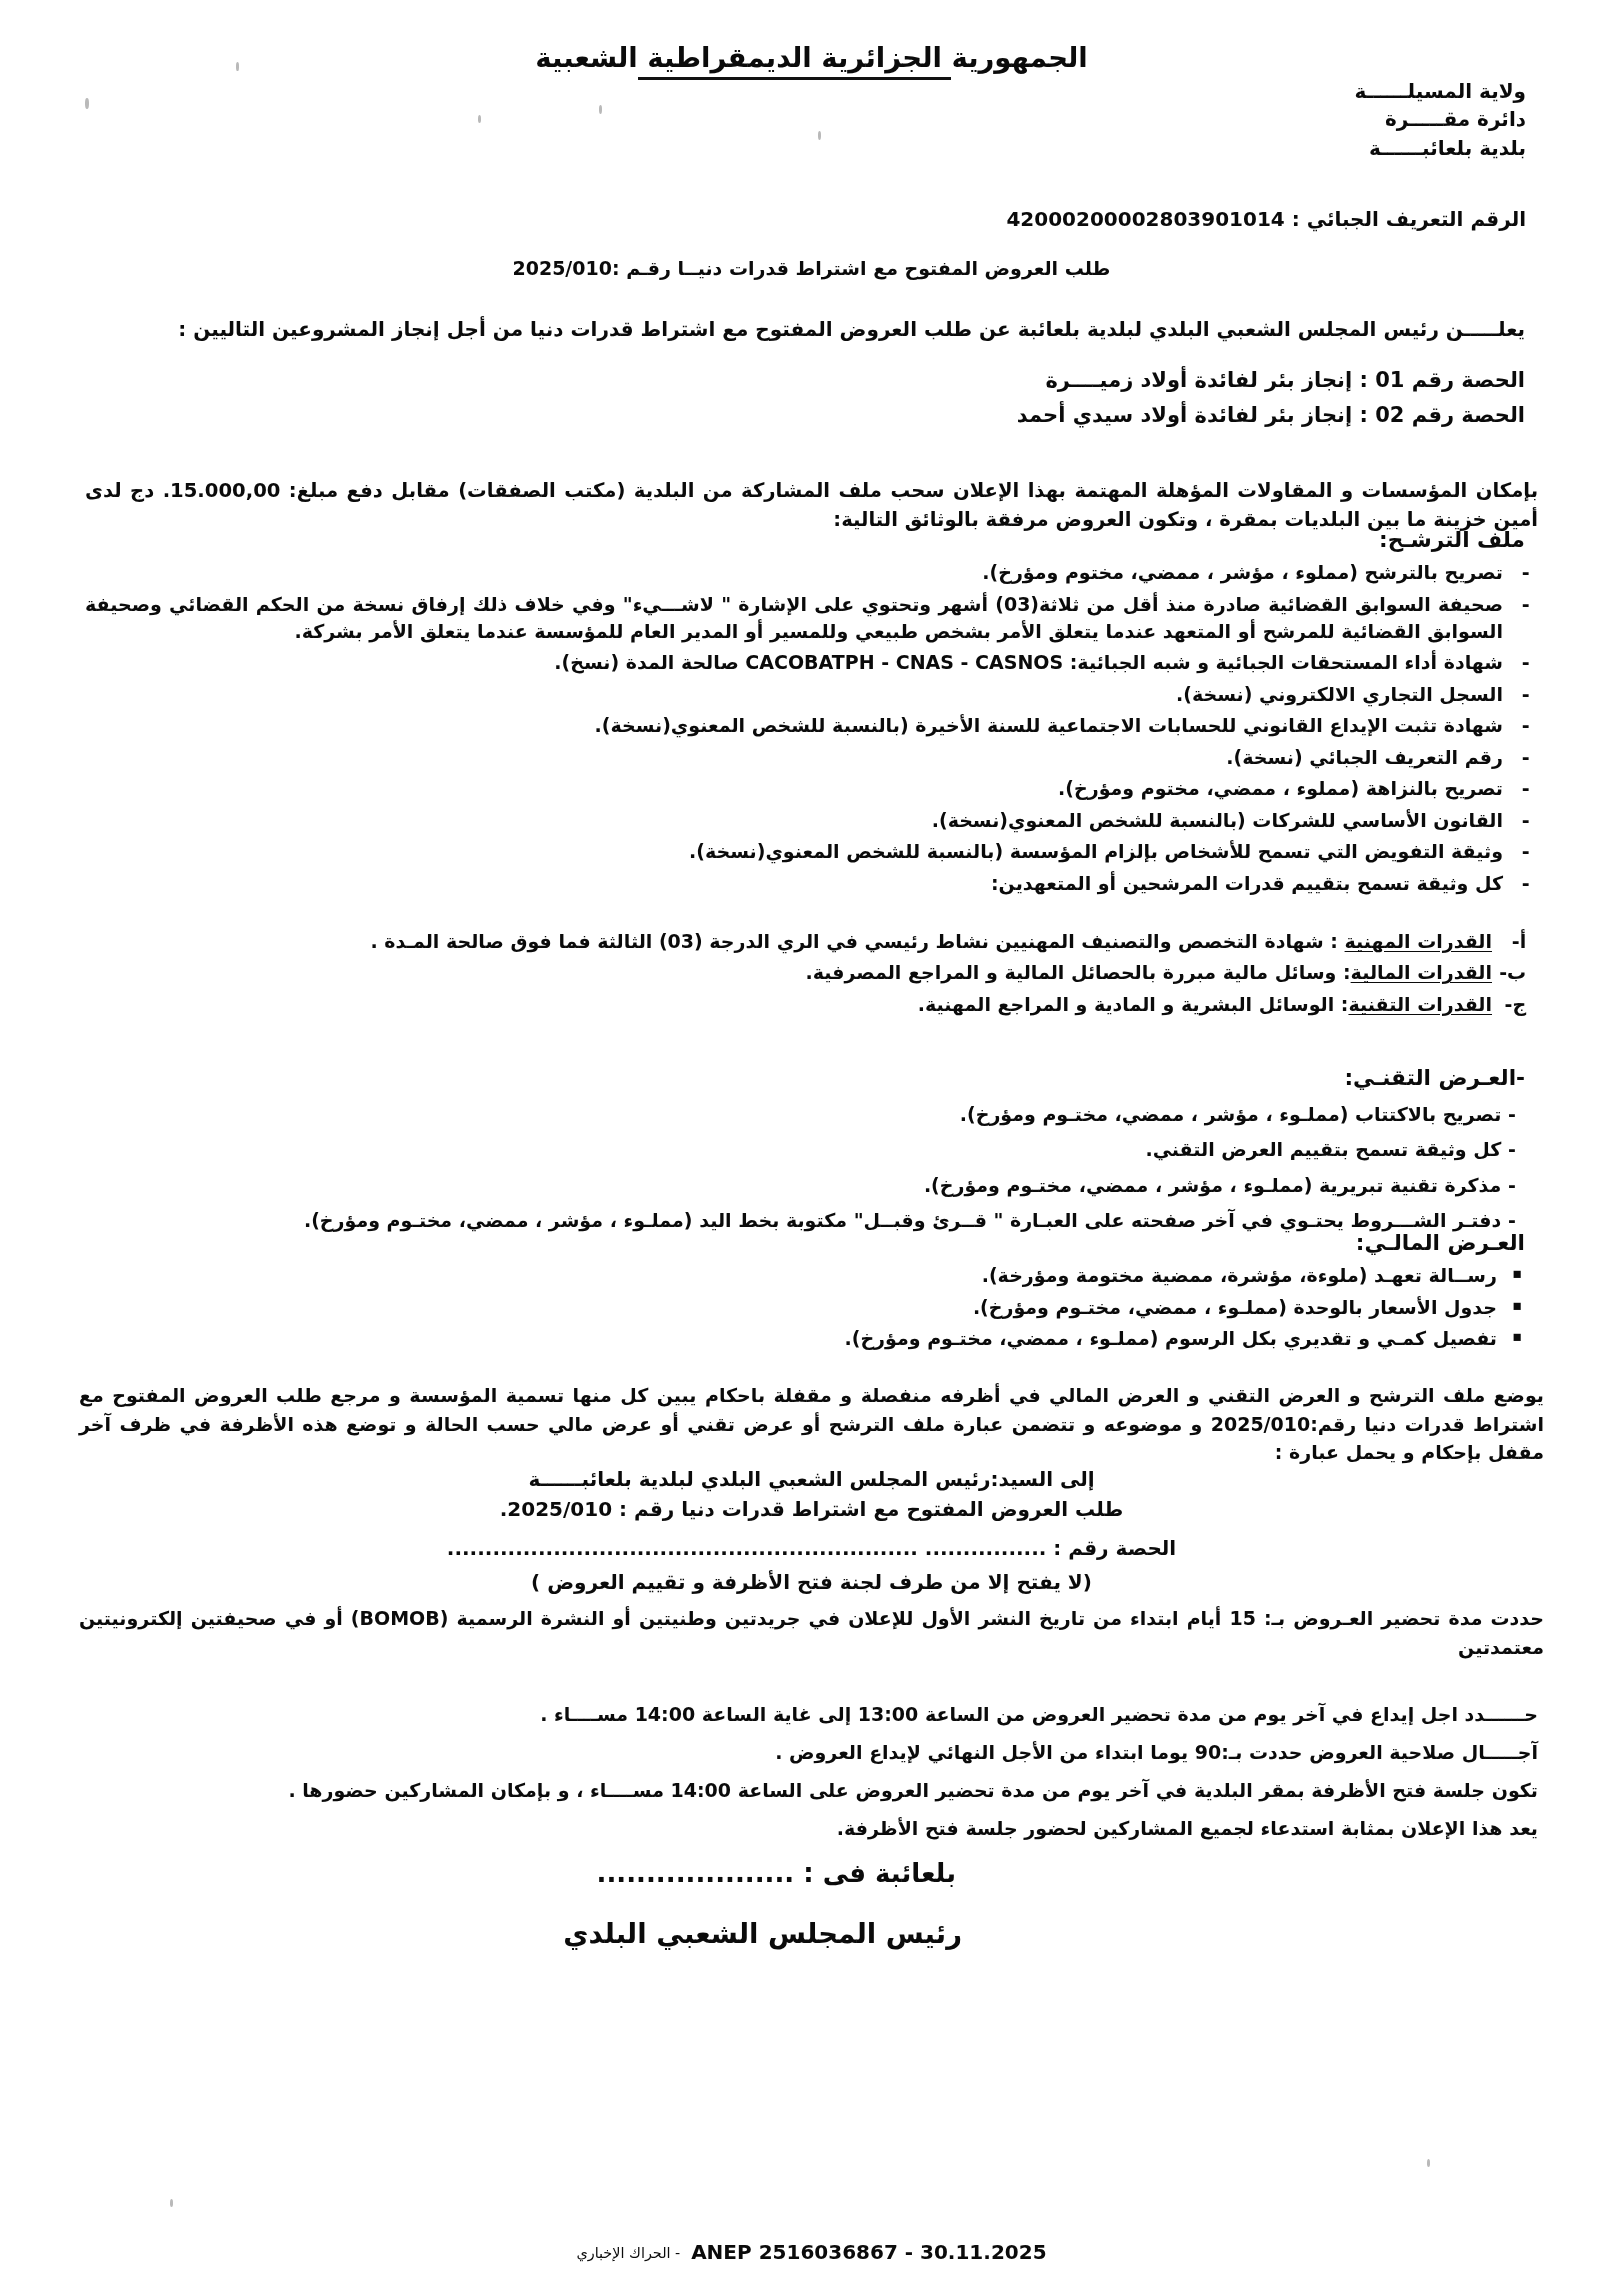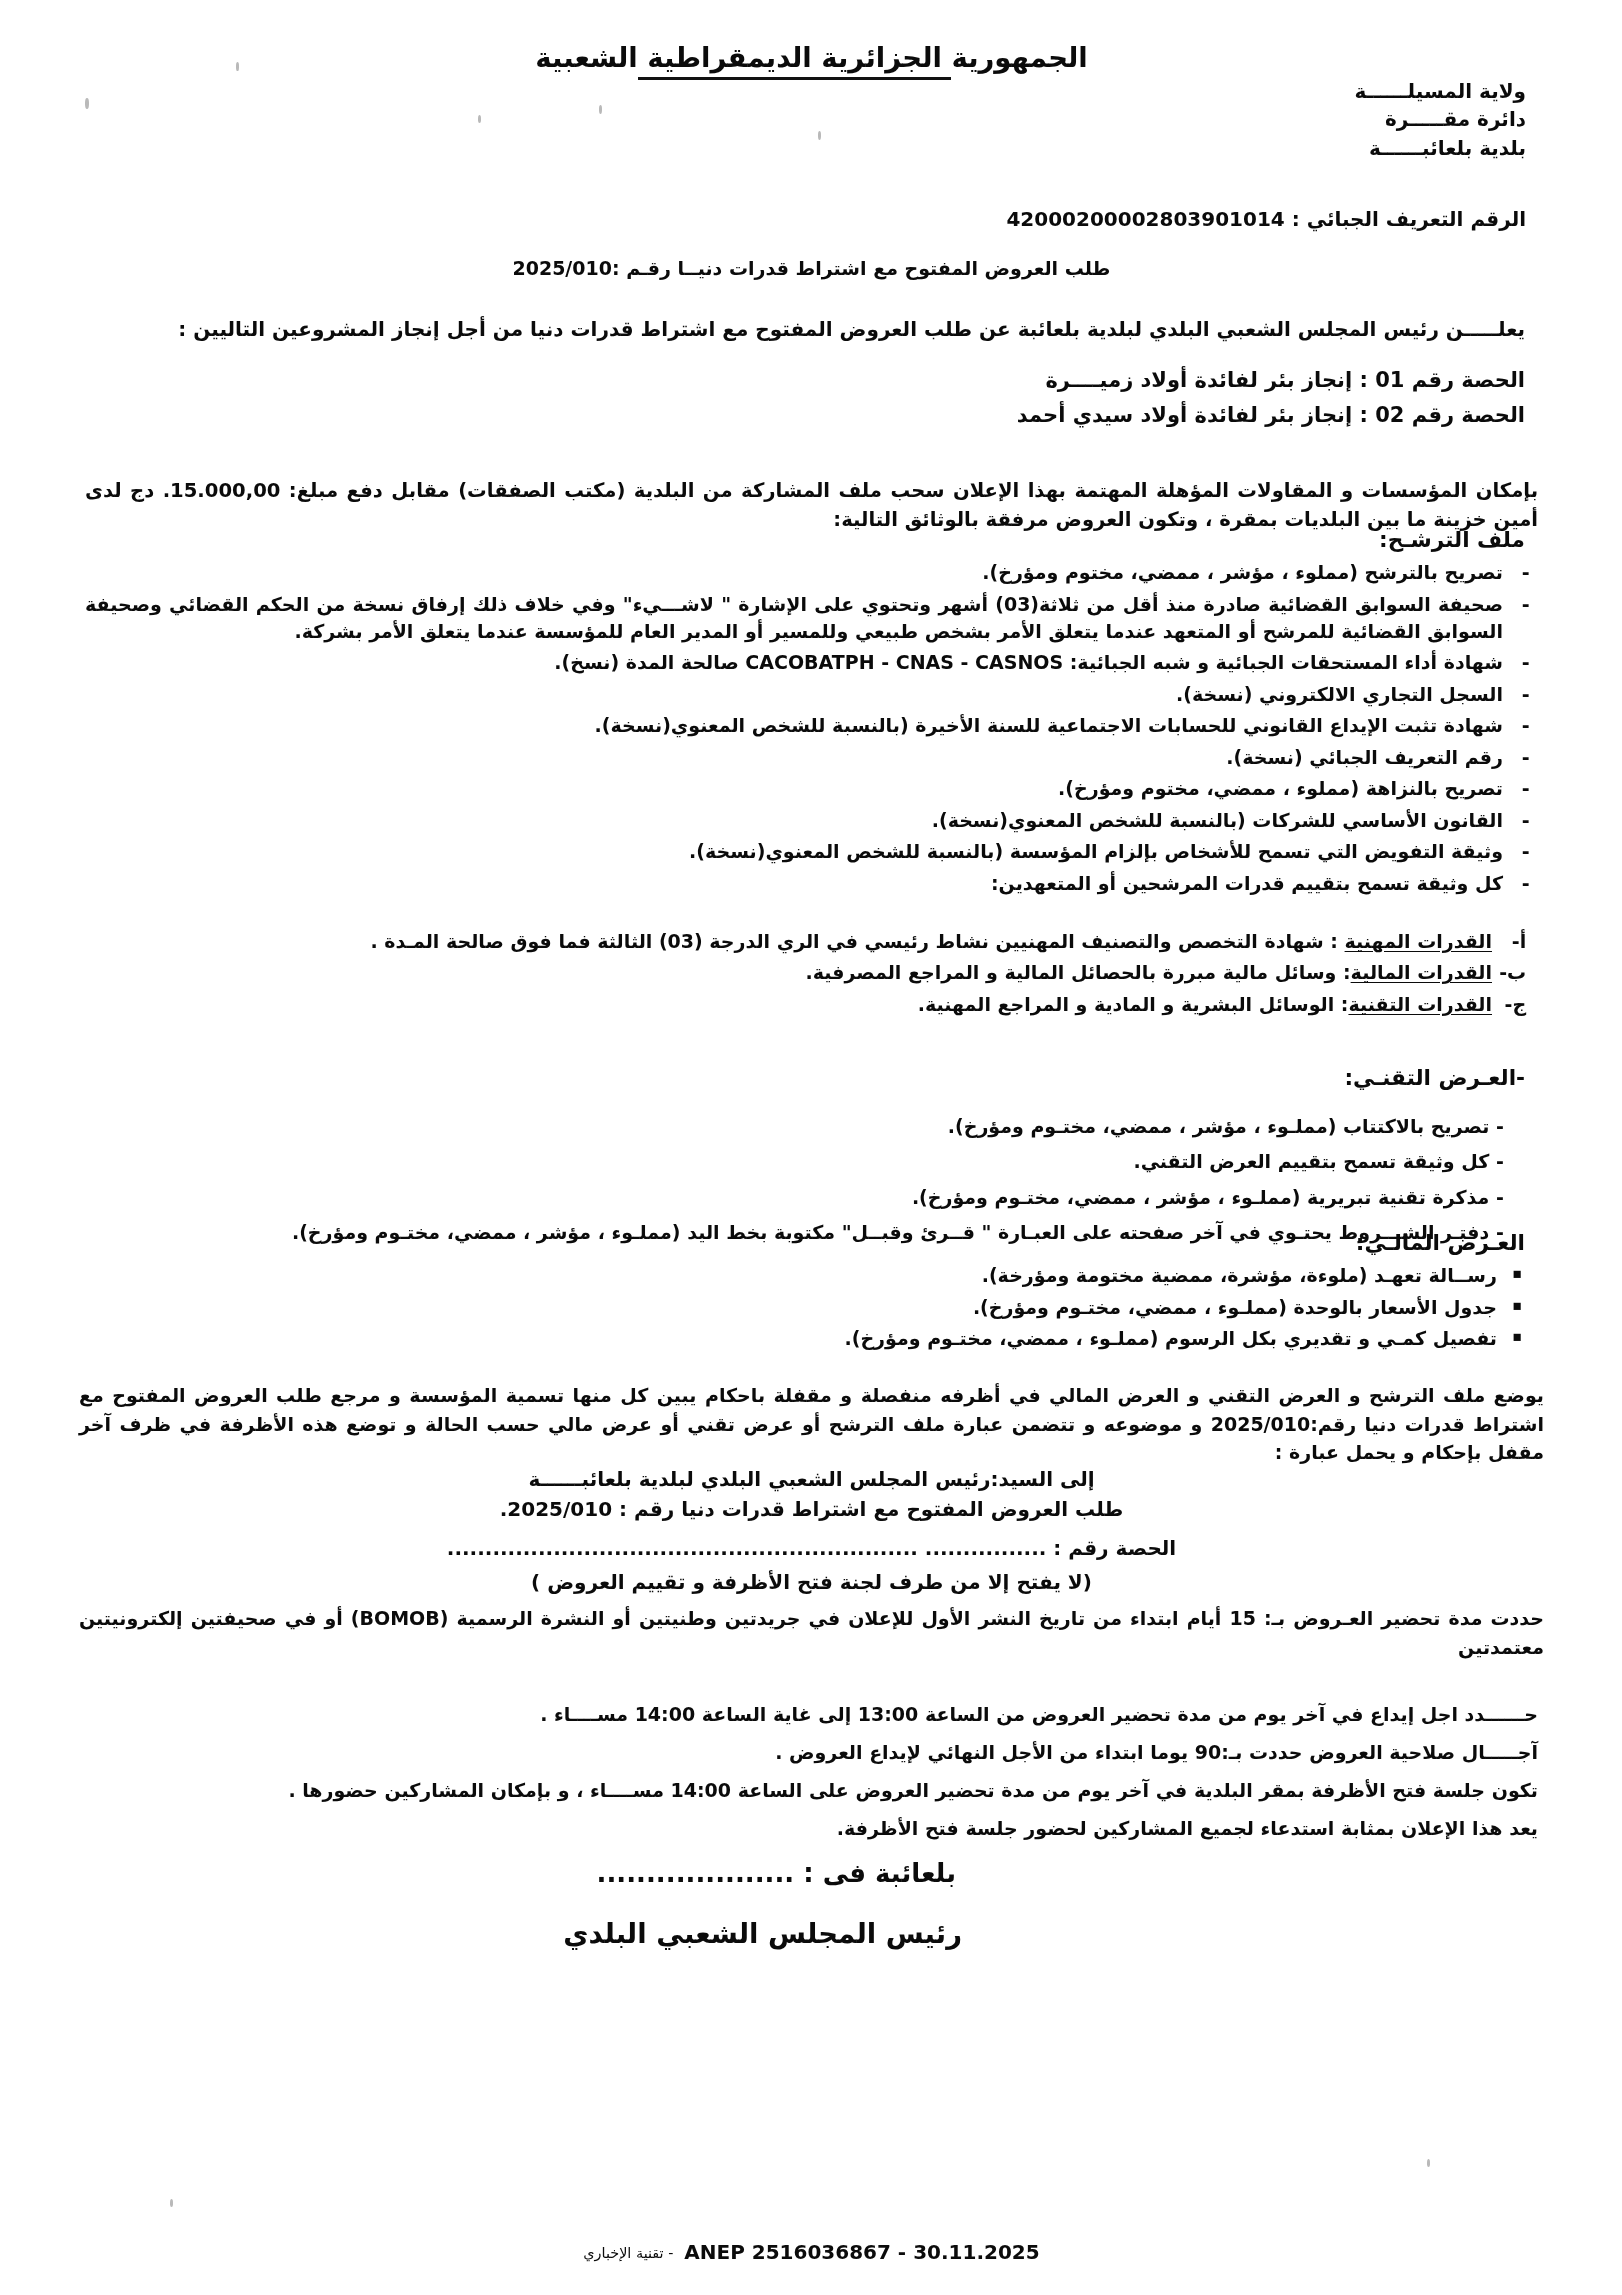--- a/index.html
+++ b/index.html
@@ -157,21 +157,21 @@
   }
   .cap-list li .marker {
     position: absolute;
     right: 11.8px;
     top: 0;
     font-weight: 700;
   }
   .cap-list li .lbl { text-decoration: underline; text-underline-offset: 3.3px; }
 
   
-  .dash-list { list-style: none; margin: 16px; padding: 0; }
+  .dash-list { list-style: none; margin: 4px; padding: 0; }
   .dash-list li {
     font-size: 19px;
     font-weight: 600;
     line-height: 1.45;
     margin-bottom: 7.9px;
     text-align: right;
     padding-right: 5.2px;
   }
 
   
@@ -396,18 +396,18 @@
     <p>حــــــدد اجل إيداع  في آخر يوم من مدة تحضير العروض من الساعة  13:00  إلى غاية الساعة  14:00 مســــاء .</p>
     <p>آجـــــال صلاحية العروض حددت بـ:90 يوما ابتداء من الأجل النهائي لإيداع العروض .</p>
     <p class="just2">تكون جلسة فتح الأظرفة بمقر البلدية في آخر يوم من مدة تحضير العروض على الساعة 14:00 مســــاء ، و بإمكان المشاركين حضورها .</p>
     <p>يعد هذا الإعلان بمثابة استدعاء لجميع المشاركين لحضور جلسة فتح الأظرفة.</p>
   </div>
 
   <div class="sign-place rtl">بلعائبة فى : ....................</div>
   <div class="sign-title rtl">رئيس المجلس الشعبي البلدي</div>
 
   <div class="footer">
-    <span class="ar">- تقنية الإخباري</span>
+    <span class="ar">- الحراك الإخباري</span>
     <span>ANEP 2516036867 - 30.11.2025</span>
   </div>
 
 </div>
 
 
 </body></html>

